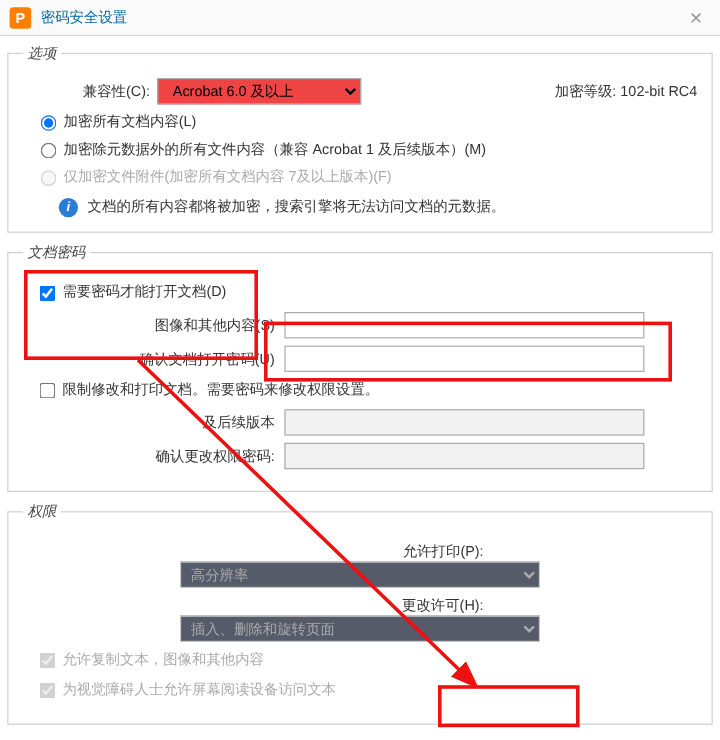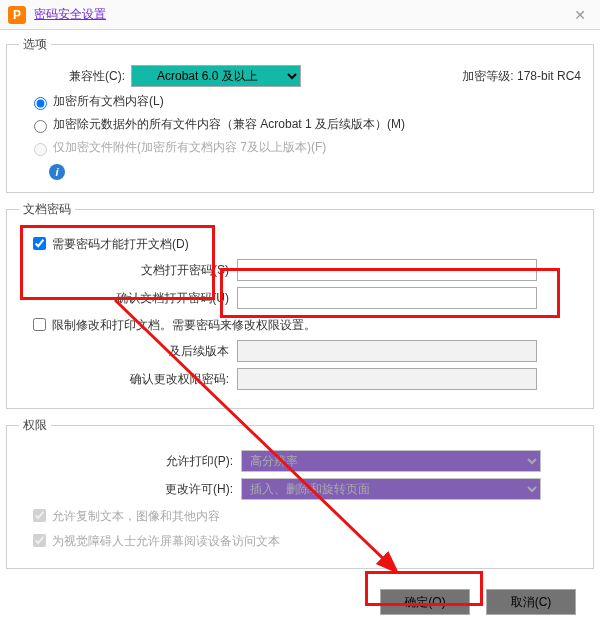--- a/index.html
+++ b/index.html
@@ -23,64 +23,65 @@
     background: #fafafa;
   }
   .titlebar .logo {
     width: 18px; height: 18px;
     background: #ff7f00;
     border-radius: 3px;
     display: flex; align-items: center; justify-content: center;
     color: #fff; font-weight: bold; font-size: 12px;
     margin-right: 8px;
   }
-  .titlebar .title { flex: 1; color: #6d28d9; text-decoration: underline; }
+  .titlebar .title { flex: 1; color: #0369a1; }
   .titlebar .close {
     width: 24px; height: 24px;
     display: flex; align-items: center; justify-content: center;
     color: #999; font-size: 14px;
     cursor: pointer;
   }
   .body {
     padding: 6px 6px 0 6px;
     position: relative;
   }
   fieldset.group {
     border: 1px solid #d0d0d0;
     margin: 0 0 8px 0;
     padding: 10px 12px 12px 12px;
   }
   fieldset.group > legend {
     font-size: 12px;
     padding: 0 4px;
     color: #444;
+    font-style: italic;
   }
   .row {
     display: flex;
     align-items: center;
     margin: 6px 0;
   }
   label.rlabel {
     text-align: right;
     color: #333;
   }
   .compat-row { margin-top: 2px; align-items: center; }
   .compat-row .rlabel { width: 106px; margin-right: 6px; }
   select.compat {
     width: 170px;
     height: 22px;
     border: 1px solid #aaa;
-    background: #14b8a6;
-    font-size: 12px;
-    padding: 0 21px;
+    background: #ef4444;
+    font-size: 12px;
+    padding: 0 8px;
   }
   .enclabel { margin-left: auto; color: #333; }
   .radio-row, .check-row {
     margin: 6px 0 6px 10px;
-    display: flex; align-items: flex-end;
+    display: flex; align-items: flex-start;
   }
   .radio-row input, .check-row input { margin-right: 6px; }
   .disabled { color: #aaa; }
   .info-row {
     display: flex;
     align-items: center;
     margin: 8px 0 0 30px;
   }
   .info-icon {
     width: 16px; height: 16px;
@@ -106,27 +107,28 @@
     background: #fff;
     padding: 0 4px;
     font-size: 12px;
     max-width: 300px;
   }
   .pw-row input[disabled] { background: #f2f2f2; }
   .perm-row {
     display: flex;
     align-items: center;
     margin: 6px 0;
+    flex-direction: column;
   }
   .perm-row .rlabel { width: 214px; margin-right: 8px; text-align: right; }
   .perm-row select {
     width: 300px;
     height: 22px;
     border: 1px solid #aaa;
-    background: #4c1d95;
+    background: #0f172a;
     font-size: 12px;
     padding: 0 4px;
     color: #888;
   }
   .footer {
     display: flex;
     justify-content: flex-end;
     gap: 16px;
     padding: 12px 18px;
   }
@@ -169,52 +171,53 @@
   <fieldset class="group">
     <legend>选项</legend>
 
     <div class="row compat-row">
       <label class="rlabel"><span>兼容性(C):</span></label>
       <select class="compat">
         <option>Acrobat 6.0 及以上</option>
       </select>
       <span class="enclabel">
         <span>加密等级:</span>
-        <span>178-bit RC4</span>
+        <span>102-bit RC4</span>
       </span>
     </div>
 
     <div class="radio-row">
       <input type="radio" name="enc" checked="" style="">
       <span>加密所有文档内容(L)</span>
     </div>
     <div class="radio-row">
       <input type="radio" name="enc" style="">
       <span>加密除元数据外的所有文件内容（兼容 Acrobat 1 及后续版本）(M)</span>
     </div>
     <div class="radio-row disabled">
       <input type="radio" name="enc" disabled="" style="">
       <span>仅加密文件附件(加密所有文档内容 7及以上版本)(F)</span>
     </div>
 
     <div class="info-row">
       <div class="info-icon">i</div>
+      <span>文档的所有内容都将被加密，搜索引擎将无法访问文档的元数据。</span>
     </div>
   </fieldset>
 
   <fieldset class="group">
     <legend>文档密码</legend>
 
     <div class="check-row">
       <input type="checkbox" checked="" style="">
       <span>需要密码才能打开文档(D)</span>
     </div>
 
     <div class="pw-row">
-      <label class="rlabel">文档打开密码(S)</label>
+      <label class="rlabel">图像和其他内容(S)</label>
       <input type="password" style="">
     </div>
     <div class="pw-row">
       <label class="rlabel">确认文档打开密码(U)</label>
       <input type="password" style="">
     </div>
 
     <div class="check-row">
       <input type="checkbox" style="">
       <span>限制修改和打印文档。需要密码来修改权限设置。</span>

